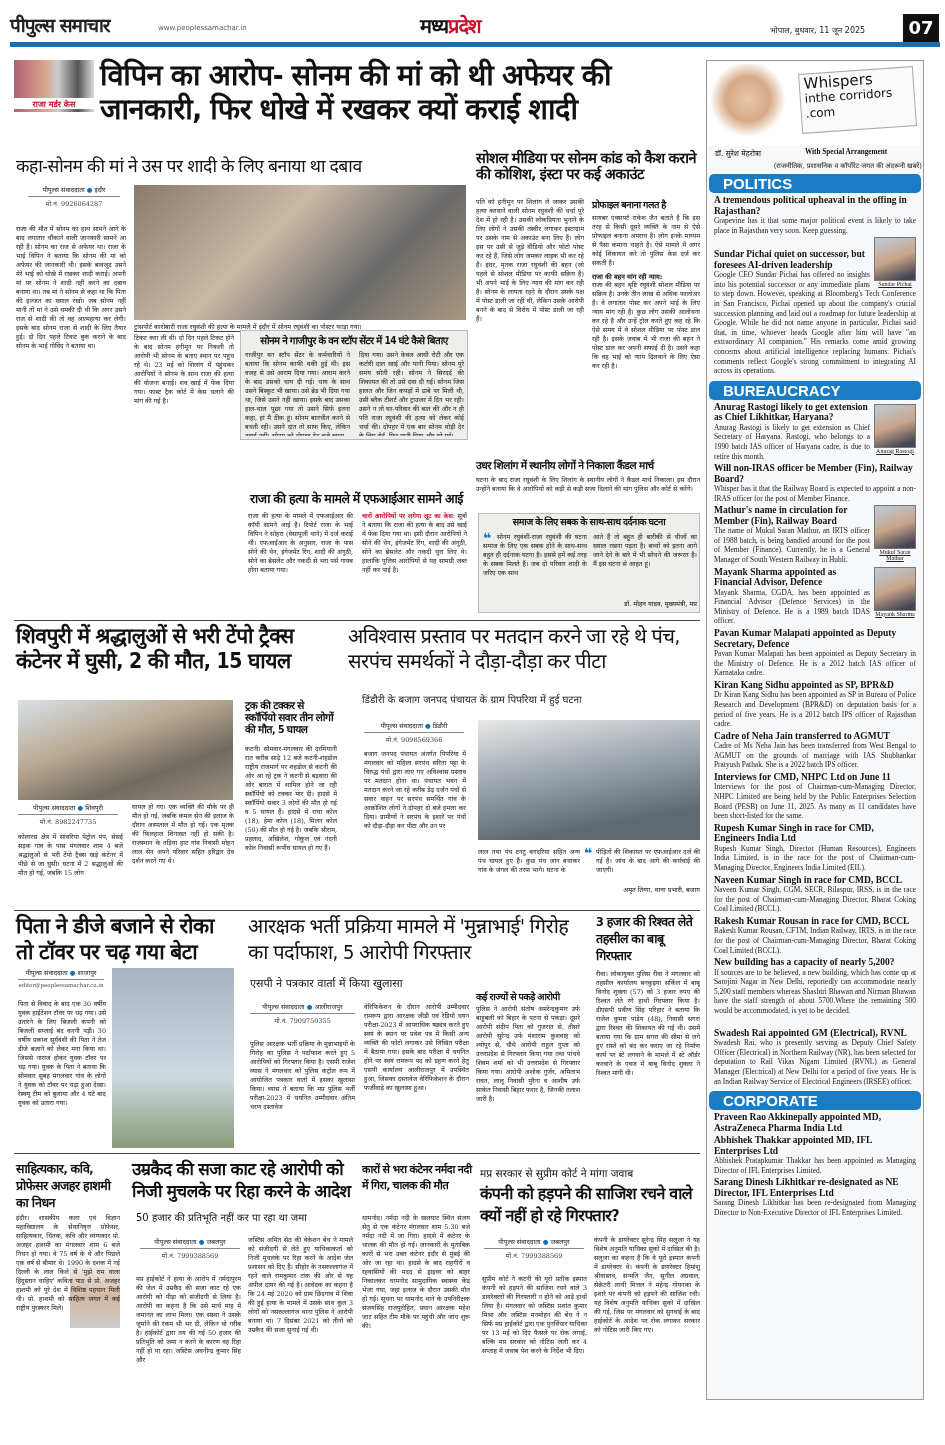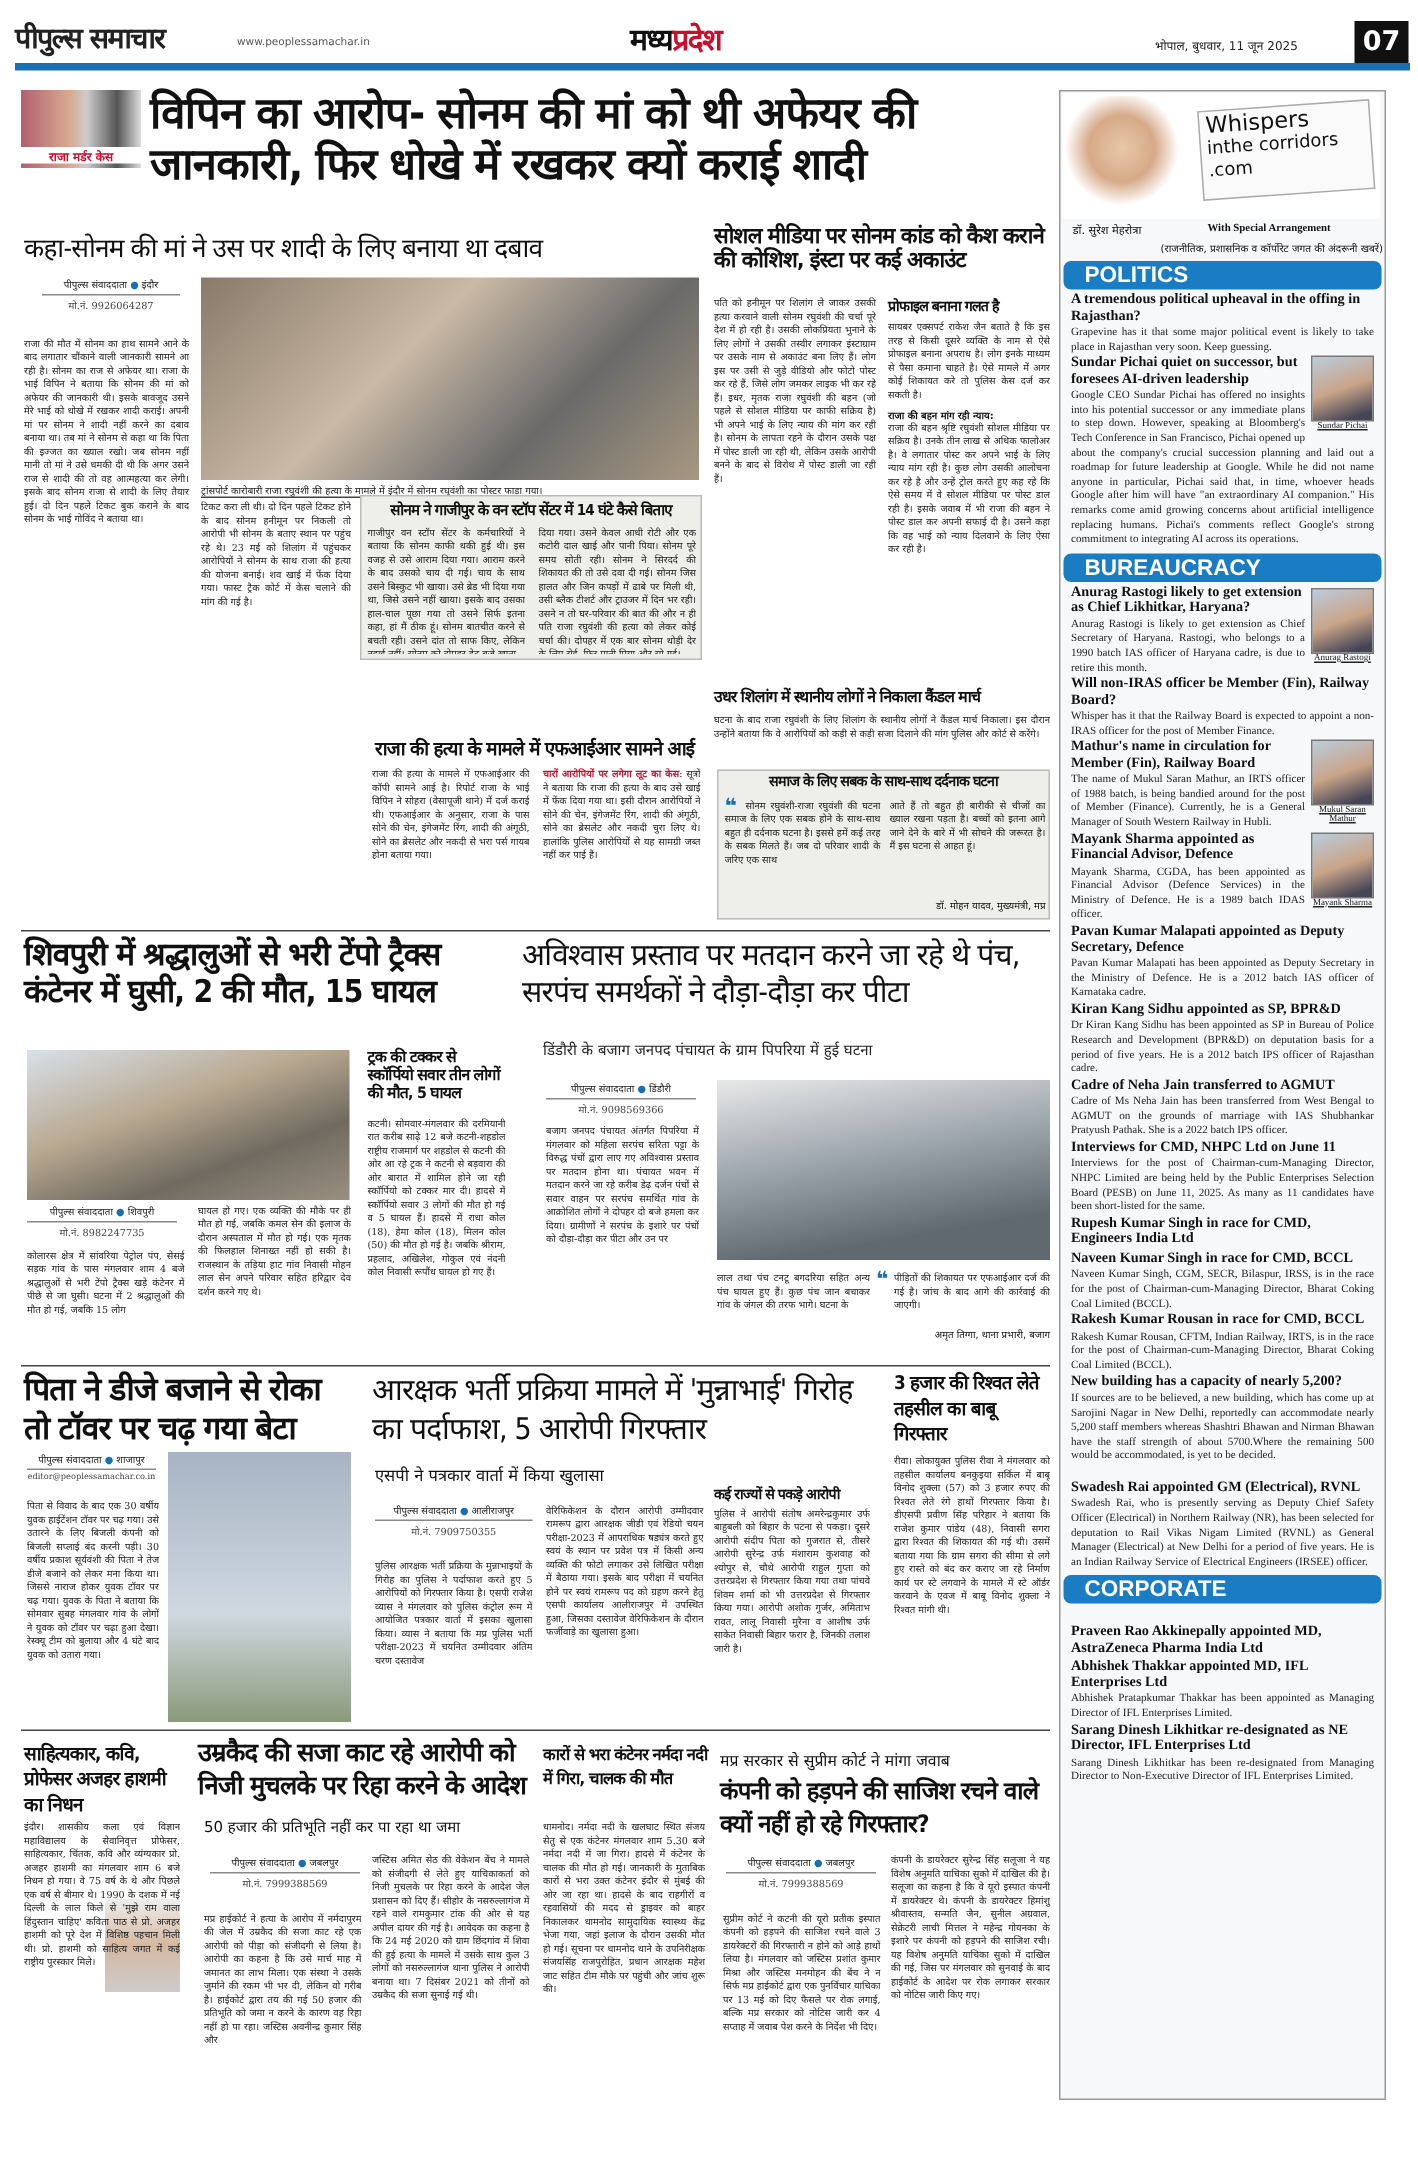--- a/index.html
+++ b/index.html
@@ -181,21 +181,21 @@
 <div class="abs" style="left:709px;top:174px;width:212px">
 
   <div class="rhead">POLITICS</div>
   <div style="padding:2px 5px">
     <div class="rtitle">A tremendous political upheaval in the offing in Rajasthan?</div>
     <div class="rbody">Grapevine has it that some major political event is likely to take place in Rajasthan very soon. Keep guessing.</div>
     <div style="float:right;margin:2px 0 0 4px;width:42px">
       <div class="rphoto"></div>
         <div class="rcap">Sundar Pichai</div>
     </div>
-    <div class="rtitle" style="margin-top:2px">Sundar Pichai quiet on successor, but foresees AI-driven leadership</div>
+    <div class="rtitle" style="margin-top:14px">Sundar Pichai quiet on successor, but foresees AI-driven leadership</div>
     <div class="rbody">Google CEO Sundar Pichai has offered no insights into his potential successor or any immediate plans to step down. However, speaking at Bloomberg's Tech Conference in San Francisco, Pichai opened up about the company's crucial succession planning and laid out a roadmap for future leadership at Google. While he did not name anyone in particular, Pichai said that, in time, whoever heads Google after him will have "an extraordinary AI companion." His remarks come amid growing concerns about artificial intelligence replacing humans. Pichai's comments reflect Google's strong commitment to integrating AI across its operations.</div>
   </div>
 
   <div class="rhead" style="margin-top:3px">BUREAUCRACY</div>
   <div style="padding:2px 5px">
     <div style="float:right;margin:2px 0 0 4px;width:42px">
       <div class="rphoto"></div>
         <div class="rcap">Anurag Rastogi</div>
     </div>
     <div class="rtitle">Anurag Rastogi likely to get extension as Chief Likhitkar, Haryana?</div>
@@ -216,31 +216,32 @@
     <div class="rbody">Mayank Sharma, CGDA, has been appointed as Financial Advisor (Defence Services) in the Ministry of Defence. He is a 1989 batch IDAS officer.</div>
     <div class="rtitle" style="clear:both;margin-top:2px">Pavan Kumar Malapati appointed as Deputy Secretary, Defence</div>
     <div class="rbody">Pavan Kumar Malapati has been appointed as Deputy Secretary in the Ministry of Defence. He is a 2012 batch IAS officer of Karnataka cadre.</div>
     <div class="rtitle" style="margin-top:2px">Kiran Kang Sidhu appointed as SP, BPR&amp;D</div>
     <div class="rbody">Dr Kiran Kang Sidhu has been appointed as SP in Bureau of Police Research and Development (BPR&amp;D) on deputation basis for a period of five years. He is a 2012 batch IPS officer of Rajasthan cadre.</div>
     <div class="rtitle" style="margin-top:2px">Cadre of Neha Jain transferred to AGMUT</div>
     <div class="rbody">Cadre of Ms Neha Jain has been transferred from West Bengal to AGMUT on the grounds of marriage with IAS Shubhankar Pratyush Pathak. She is a 2022 batch IPS officer.</div>
     <div class="rtitle" style="margin-top:2px">Interviews for CMD, NHPC Ltd on June 11</div>
     <div class="rbody">Interviews for the post of Chairman-cum-Managing Director, NHPC Limited are being held by the Public Enterprises Selection Board (PESB) on June 11, 2025. As many as 11 candidates have been short-listed for the same.</div>
     <div class="rtitle" style="margin-top:2px">Rupesh Kumar Singh in race for CMD, Engineers India Ltd</div>
+    <div class="rbody">Rupesh Kumar Singh, Director (Human Resources), Engineers India Limited, is in the race for the post of Chairman-cum-Managing Director, Engineers India Limited (EIL).</div>
     <div class="rtitle" style="margin-top:2px">Naveen Kumar Singh in race for CMD, BCCL</div>
     <div class="rbody">Naveen Kumar Singh, CGM, SECR, Bilaspur, IRSS, is in the race for the post of Chairman-cum-Managing Director, Bharat Coking Coal Limited (BCCL).</div>
     <div class="rtitle" style="margin-top:2px">Rakesh Kumar Rousan in race for CMD, BCCL</div>
     <div class="rbody">Rakesh Kumar Rousan, CFTM, Indian Railway, IRTS, is in the race for the post of Chairman-cum-Managing Director, Bharat Coking Coal Limited (BCCL).</div>
     <div class="rtitle" style="margin-top:2px">New building has a capacity of nearly 5,200?</div>
     <div class="rbody">If sources are to be believed, a new building, which has come up at Sarojini Nagar in New Delhi, reportedly can accommodate nearly 5,200 staff members whereas Shashtri Bhawan and Nirman Bhawan have the staff strength of about 5700.Where the remaining 500 would be accommodated, is yet to be decided.</div>
     <div class="rtitle" style="margin-top:12px">Swadesh Rai appointed GM (Electrical), RVNL</div>
     <div class="rbody">Swadesh Rai, who is presently serving as Deputy Chief Safety Officer (Electrical) in Northern Railway (NR), has been selected for deputation to Rail Vikas Nigam Limited (RVNL) as General Manager (Electrical) at New Delhi for a period of five years. He is an Indian Railway Service of Electrical Engineers (IRSEE) officer.</div>
   </div>
 
   <div class="rhead" style="margin-top:3px">CORPORATE</div>
-  <div style="padding:14px 5px">
+  <div style="padding:2px 5px">
     <div class="rtitle">Praveen Rao Akkinepally appointed MD, AstraZeneca Pharma India Ltd</div>
     <div class="rtitle" style="margin-top:2px">Abhishek Thakkar appointed MD, IFL Enterprises Ltd</div>
     <div class="rbody">Abhishek Pratapkumar Thakkar has been appointed as Managing Director of IFL Enterprises Limited.</div>
     <div class="rtitle" style="margin-top:2px">Sarang Dinesh Likhitkar re-designated as NE Director, IFL Enterprises Ltd</div>
     <div class="rbody">Sarang Dinesh Likhitkar has been re-designated from Managing Director to Non-Executive Director of IFL Enterprises Limited.</div>
   </div>
 </div>
 
 </body></html>

